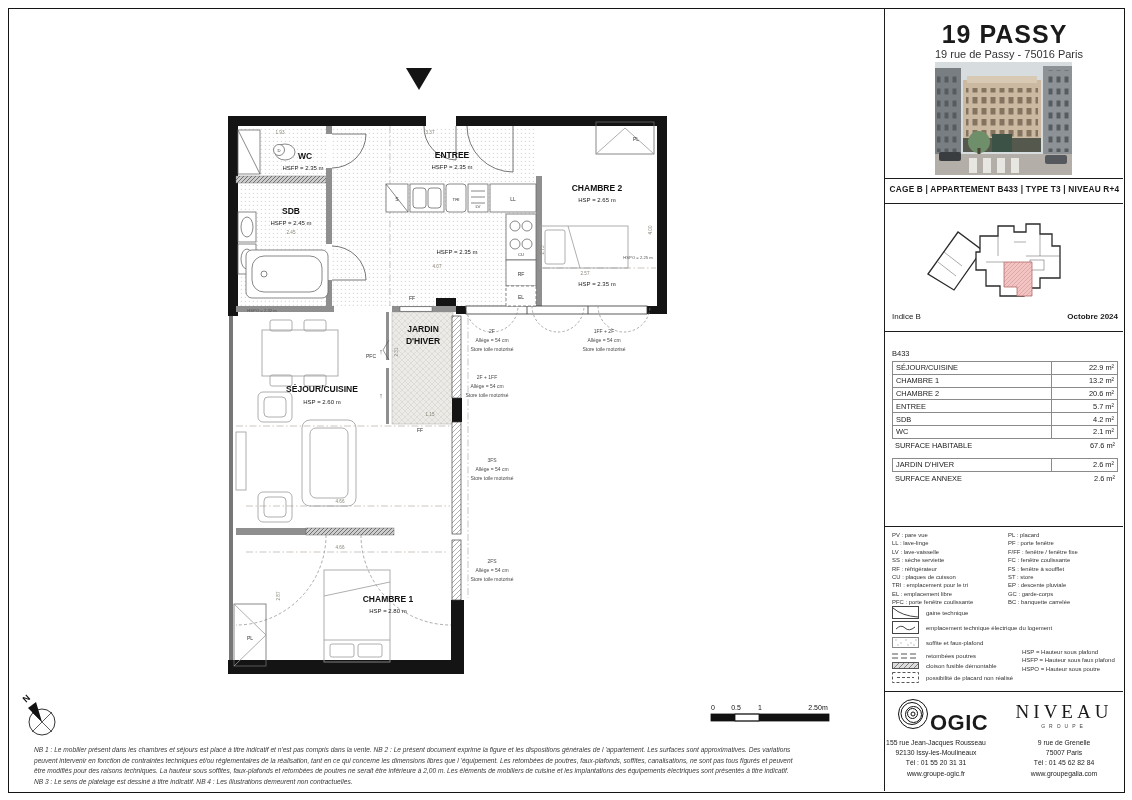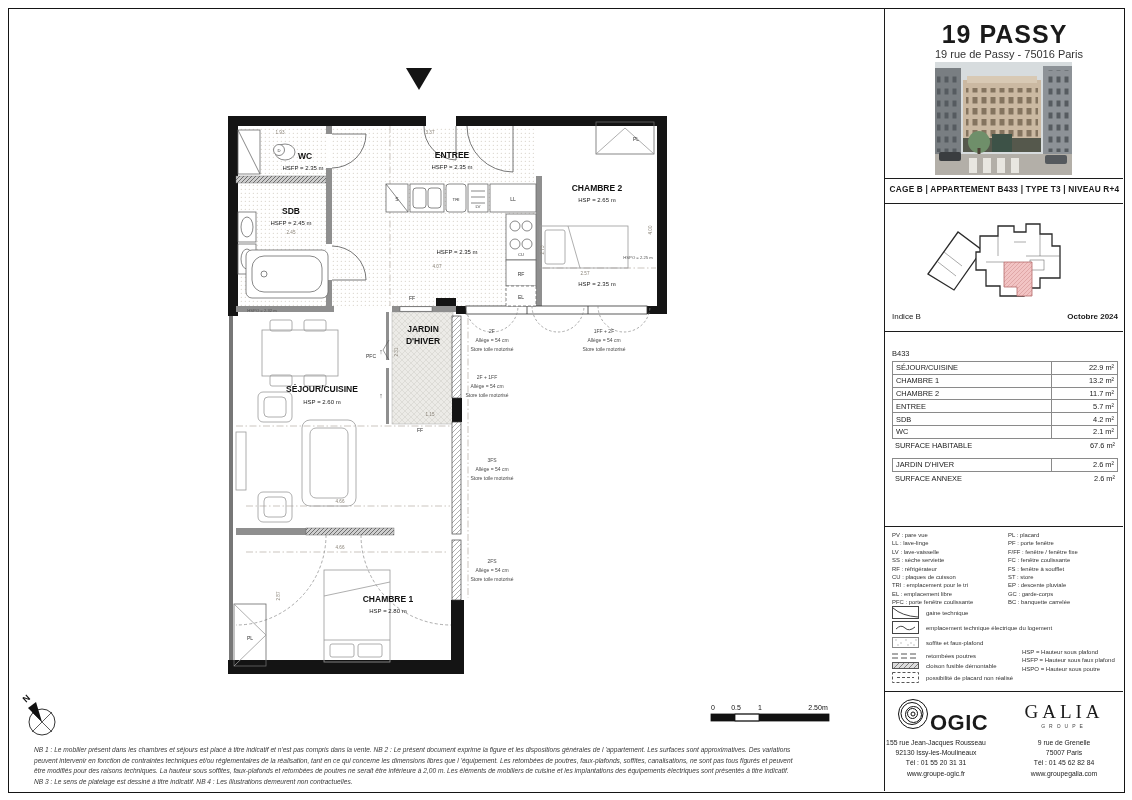--- a/index.html
+++ b/index.html
@@ -383,21 +383,21 @@
   <div class="trow">
       <span class="lb">SÉJOUR/CUISINE</span>
       <span class="vl">22.9 m²</span>
     </div>
   <div class="trow">
       <span class="lb">CHAMBRE 1</span>
       <span class="vl">13.2 m²</span>
     </div>
   <div class="trow">
       <span class="lb">CHAMBRE 2</span>
-      <span class="vl">11.7 m²</span>
+      <span class="vl">20.6 m²</span>
     </div>
   <div class="trow">
       <span class="lb">ENTREE</span>
       <span class="vl">5.7 m²</span>
     </div>
   <div class="trow">
       <span class="lb">SDB</span>
       <span class="vl">4.2 m²</span>
     </div>
   <div class="trow">
@@ -513,21 +513,21 @@
       <circle cx="17" cy="16" r="2"></circle>
   </g>
 </svg>
 <div id="ogic-name" class="abs">OGIC</div>
 <div class="abs addr" style="left:880px;top:738px;">
   <div>155 rue Jean-Jacques Rousseau</div>
   <div>92130 Issy-les-Moulineaux</div>
   <div>Tél : 01 55 20 31 31</div>
   <div>www.groupe-ogic.fr</div>
 </div>
-<div id="galia-name" class="abs">GALIA</div>
+<div id="galia-name" class="abs">NIVEAU</div>
 <div id="galia-sub" class="abs">GROUPE</div>
 <div class="abs addr" style="left:1008px;top:738px;">
   <div>9 rue de Grenelle</div>
   <div>75007 Paris</div>
   <div>Tél : 01 45 62 82 84</div>
   <div>www.groupegalia.com</div>
 </div>
 
 <div id="notes" class="abs">
   <div>NB 1 : Le mobilier présent dans les chambres et séjours est placé à titre indicatif et n'est pas compris dans la vente. NB 2 : Le présent document exprime la figure et les dispositions générales de l 'appartement. Les surfaces sont approximatives. Des variations</div>

